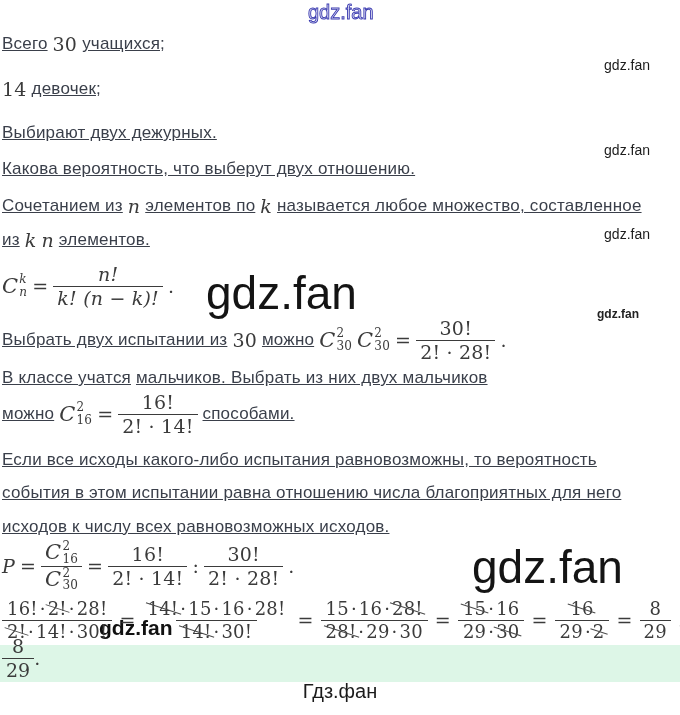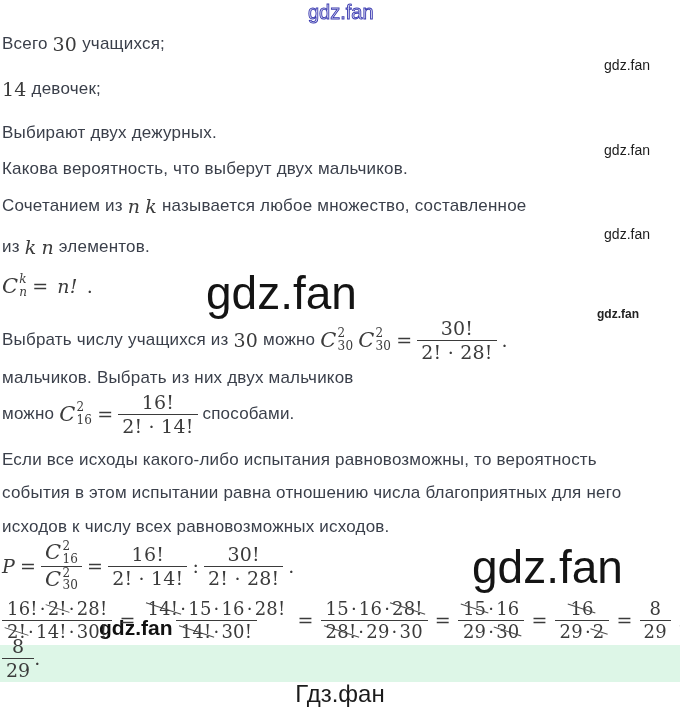--- a/index.html
+++ b/index.html
@@ -2,21 +2,21 @@
 <html><head>
 <meta charset="utf-8">
 <style>
   html,body{margin:0;padding:0;}
   body{
     width:680px;height:715px;background:#ffffff;position:relative;overflow:hidden;
     font-family:"Liberation Sans",sans-serif;color:#3a3f4a;
   }
   .row{position:absolute;left:2px;display:flex;align-items:center;gap:5px;
        font-size:17px;letter-spacing:.2px;white-space:nowrap;}
-  .txt{display:inline-block;}
+  .txt{display:inline-block;text-decoration:underline;}
   
   .m{font-family:"DejaVu Serif",serif;font-size:19px;color:#3b3b3b;}
   .mi{font-family:"DejaVu Serif",serif;font-style:italic;font-size:19px;color:#3b3b3b;}
   .frac{display:inline-flex;flex-direction:column;align-items:center;vertical-align:middle;
         font-family:"DejaVu Serif",serif;font-size:19px;color:#3b3b3b;line-height:1.2;}
   .frac .fnum,.frac .fden{display:flex;align-items:center;justify-content:center;padding:0 4px;}
   .frac .fden{border-top:1.4px solid #3b3b3b;}
   .cs{display:inline-flex;align-items:center;font-family:"DejaVu Serif",serif;color:#3b3b3b;}
   .cs .base{font-style:italic;font-size:21px;}
   .cs .scr{display:inline-flex;flex-direction:column;font-size:12px;line-height:1.05;margin-left:1px;}
@@ -29,21 +29,21 @@
   
   .wm{position:absolute;white-space:nowrap;}
   .wm-top{left:308px;top:1px;font-size:20px;color:rgba(58,58,176,0.15);
           -webkit-text-stroke:0.9px #3a3ab0;}
   .wm-r{right:30px;font-size:14px;color:#1c1c1c;}
   .wm-big{font-size:46px;color:#141414;letter-spacing:0;}
   .wm-sup{left:597px;top:307px;font-size:12px;font-weight:600;color:#222;}
   .wm-chain{left:99px;top:616px;font-size:21px;font-weight:bold;color:#111;}
   .band{position:absolute;left:0;top:645px;width:680px;height:37px;}
   .bottom-title{position:absolute;left:0;top:680px;width:100%;text-align:center;
-                font-size:24px;color:#1b1b1b;}
+                font-size:20px;color:#1b1b1b;}
   .answer{position:absolute;left:2px;top:635px;display:flex;align-items:center;}
 </style>
 </head>
 <body>
 
 <div class="band" style="background:#ddf6e7"></div>
 
 <div class="wm wm-top">gdz.fan</div>
 <div class="wm wm-r" style="top:57px">gdz.fan</div>
 <div class="wm wm-r" style="top:142px">gdz.fan</div>
@@ -62,54 +62,56 @@
 <div class="row" style="top:78px">
   <span class="m">14</span>
   <span class="txt">девочек;</span>
 </div>
 
 <div class="row" style="top:123px">
   <span class="txt">Выбирают двух дежурных.</span>
 </div>
 
 <div class="row" style="top:159px">
-  <span class="txt">Какова вероятность, что выберут двух мальчиков.</span>
+  <span class="txt">Какова вероятность, что выберут двух отношению.</span>
 </div>
 
 <div class="row" style="top:195px">
   <span class="txt">Сочетанием из</span>
   <span class="mi">n</span>
+  <span class="txt">элементов по</span>
   <span class="mi">k</span>
   <span class="txt">называется любое множество, составленное</span>
 </div>
 
-<div class="row" style="top:236px">
+<div class="row" style="top:229px">
   <span class="txt">из</span>
   <span class="mi">k</span>
   <span class="mi">n</span>
   <span class="txt">элементов.</span>
 </div>
 
 <div class="row" style="top:258px;height:56px">
   <span class="cs">
     <span class="base">C</span>
     <span class="scr">
       <span class="it">k</span>
       <span class="it">n</span>
     </span>
   </span>
   <span class="m">=</span>
   <span class="frac">
     <span class="fnum mi">n!</span>
+    <span class="fden mi">k! (n − k)!</span>
   </span>
   <span class="m">.</span>
 </div>
 
 <div class="row" style="top:312px;height:56px">
-  <span class="txt">Выбрать числу учащихся из</span>
+  <span class="txt">Выбрать двух испытании из</span>
   <span class="m">30</span>
   <span class="txt">можно</span>
   <span class="cs">
     <span class="base">C</span>
     <span class="scr">
       <span>2</span>
       <span>30</span>
     </span>
   </span>
   <span class="cs">
@@ -121,20 +123,21 @@
   </span>
   <span class="m">=</span>
   <span class="frac">
     <span class="fnum">30!</span>
     <span class="fden">2! · 28!</span>
   </span>
   <span class="m">.</span>
 </div>
 
 <div class="row" style="top:368px">
+  <span class="txt">В классе учатся</span>
   <span class="txt">мальчиков. Выбрать из них двух мальчиков</span>
 </div>
 
 <div class="row" style="top:388px;height:52px">
   <span class="txt">можно</span>
   <span class="cs">
     <span class="base">C</span>
     <span class="scr">
       <span>2</span>
       <span>16</span>

